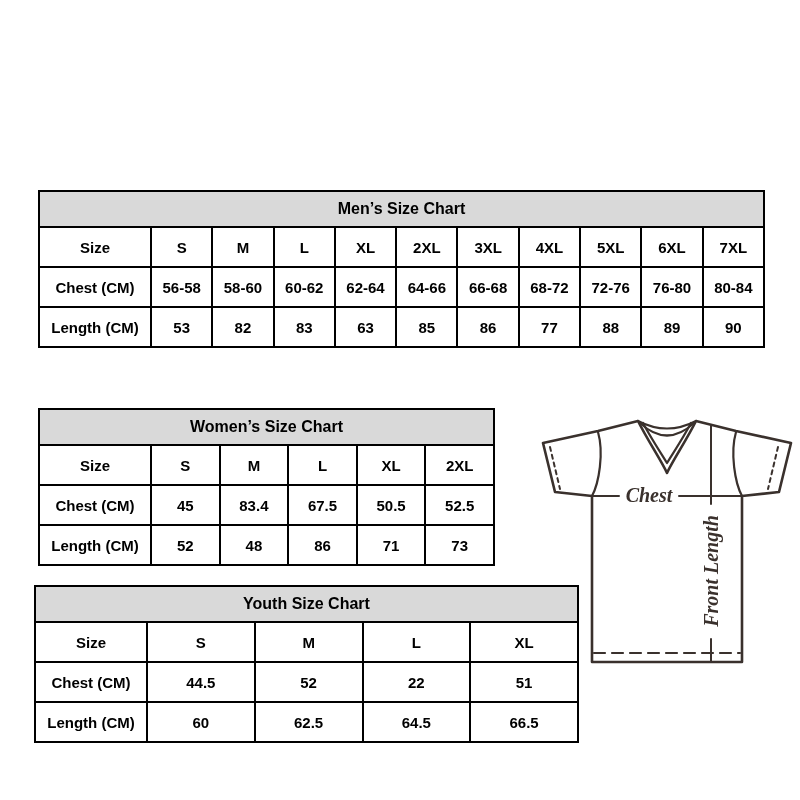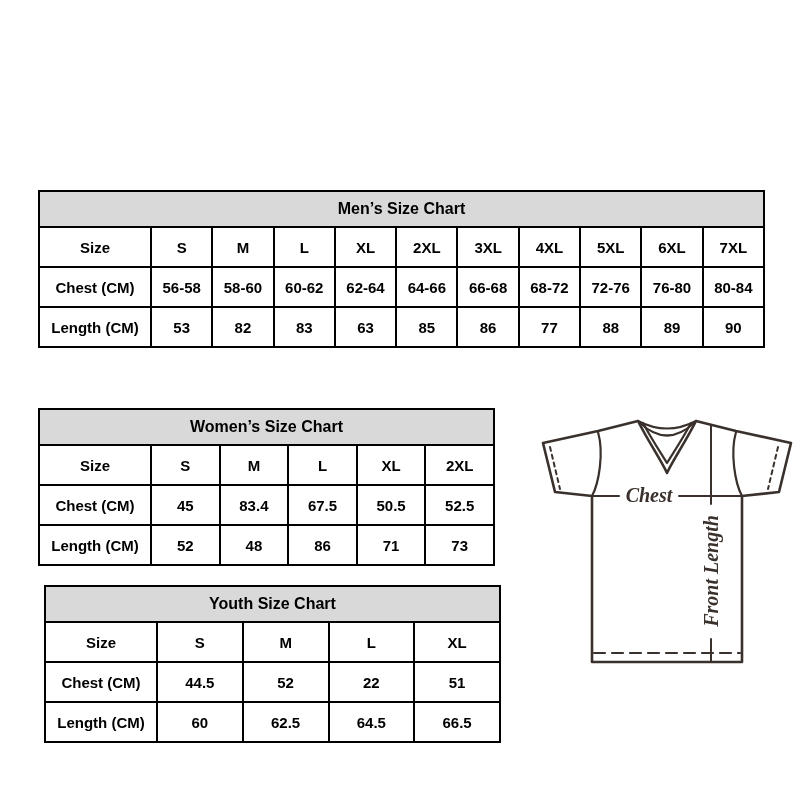--- a/index.html
+++ b/index.html
@@ -23,21 +23,21 @@
   }
   table.size-table th,table.size-table td{
     border:2px solid var(--table-border);
     padding:0;font-size:15px;font-weight:bold;height:38px;overflow:hidden;
   }
   table.size-table thead th{
     background:var(--header-bg);font-size:16px;height:34px;
   }
   .tbl-men{left:38px;top:150px;width:727px;}
   .tbl-women{left:38px;top:368px;width:457px;border-radius:9px;}
-  .tbl-youth{left:44px;top:545px;width:457px;}
+  .tbl-youth{left:34px;top:545px;width:545px;}
   .jersey-wrap{position:absolute;left:533px;top:413px;width:262px;height:255px;}
   .jersey-wrap svg{display:block;width:100%;height:100%;}
   .diagram-label{
     font-family:"Liberation Serif", serif;
     font-style:italic;font-weight:bold;font-size:20px;
     fill:var(--diagram-line);
   }
 </style>
 </head>
 <body>

